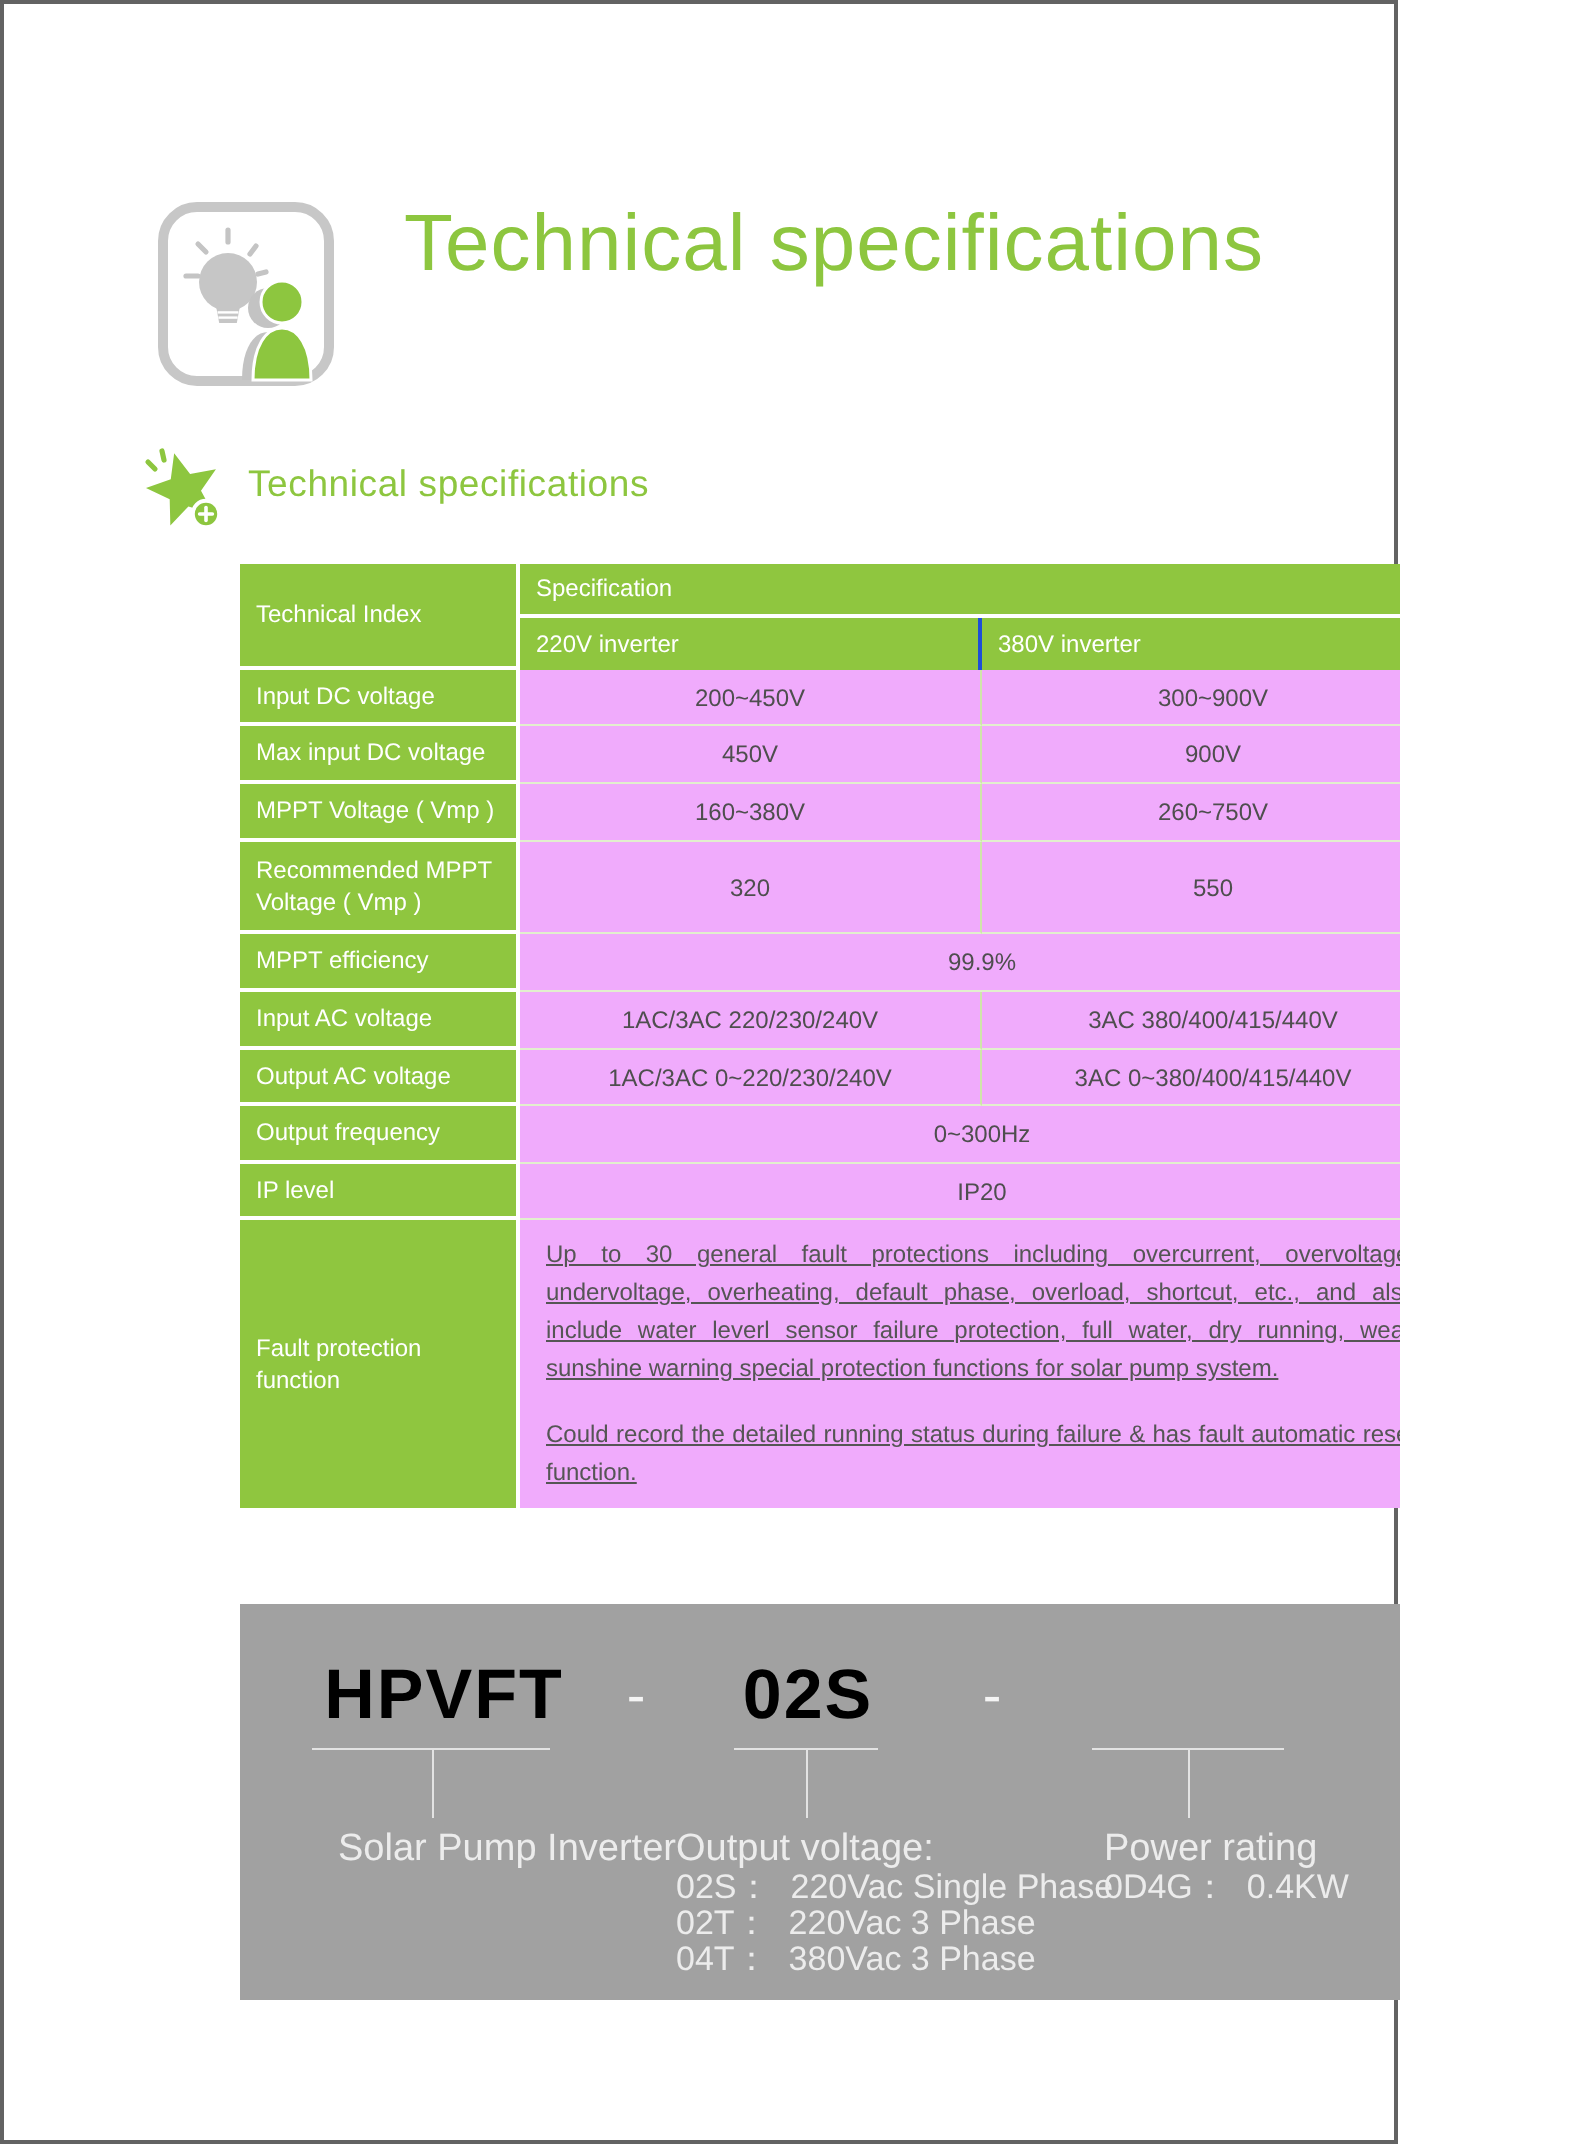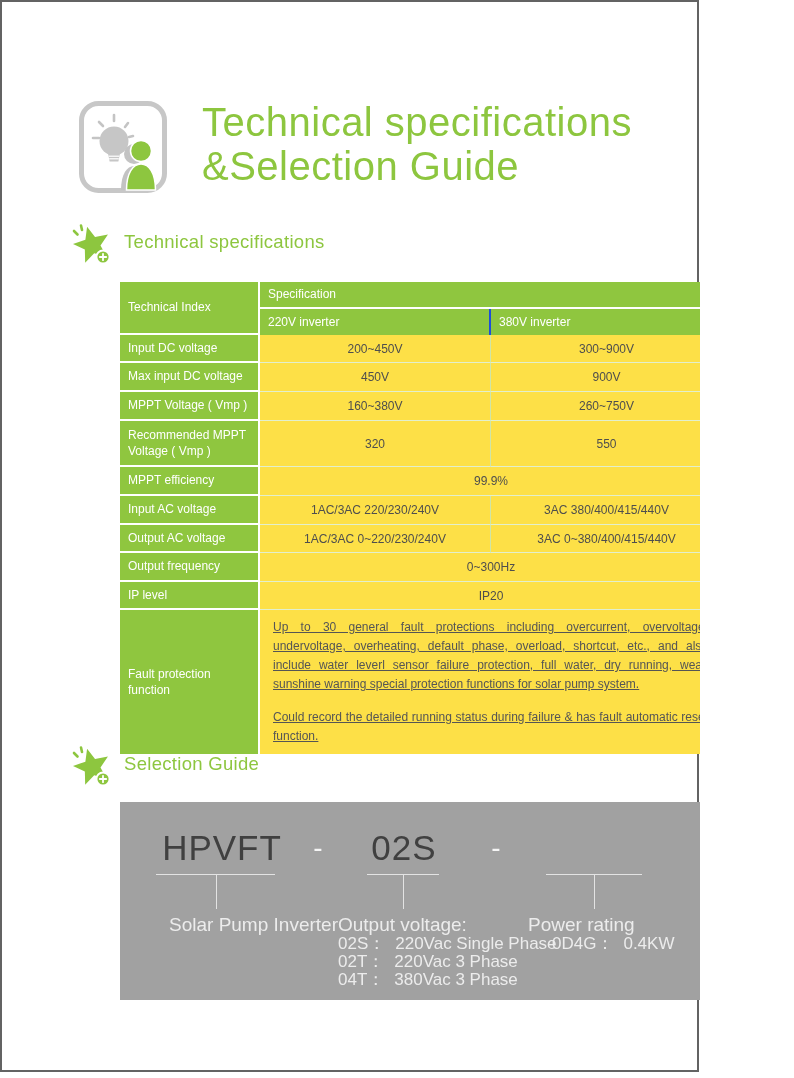--- a/index.html
+++ b/index.html
@@ -33,36 +33,36 @@
   table.spec td { font-size: 12px; vertical-align: middle; }
   td.g {
     background: #8fc63f; color: #ffffff; 
     padding: 2px 8px; line-height: 1.35;
   }
   td.c1 { border-right: 2px solid #ffffff; border-bottom: 2px solid #ffffff; margin-top: 37px; }
   td.c1.last { border-bottom: none; }
   td.spechead { border-bottom: 2px solid #ffffff; }
   td.sub1 { border-right: 2px solid #1d4ed8; }
   td.w {
-    background: #fde047; color: #4e4e4e; text-align: center;
+    background: #f0abfc; color: #4e4e4e; text-align: center;
     border-bottom: 1px solid #e2efcd; padding: 2px 8px;
   }
   td.wv { border-right: 1px solid #cfe5a9; }
   td.w.lastw { border-bottom: none; }
   td.fault-cell {
     text-align: justify; padding: 8px 14px 8px 13px;
     font-size: 12.5px; line-height: 19px; color: #555555; text-decoration: underline;
   }
   td.fault-cell .fp + .fp { margin-top: 14px; }
 
   
   .model-box { position: absolute; left: 120px; top: 802px; width: 612px; height: 198px; background: #a1a1a1; }
   .model-code {
     position: absolute; top: 26px; transform: translateX(-50%);
-    color: #404040; font-size: 35px; letter-spacing: 1px; white-space: nowrap;
+    color: #000000; font-size: 35px; letter-spacing: 1px; white-space: nowrap; font-weight: bold;
   }
   .model-dash { position: absolute; top: 30px; transform: translateX(-50%); color: #f5f5f5; font-size: 28px; }
   .bracket { position: absolute; top: 72px; border-top: 1.5px solid #e3e3e3; }
   .bracket .vline { position: absolute; left: 50%; top: 0; width: 0; height: 34px; border-left: 1.5px solid #e3e3e3; }
   .model-label { position: absolute; color: #ececec; font-size: 19px; white-space: nowrap; }
   .model-item { position: absolute; color: #ececec; font-size: 17px; white-space: nowrap; }
   .model-item .k { display: inline-block; min-width: 40px; }
   .model-item .v { margin-left: 10px; }
 </style>
 </head>
@@ -91,21 +91,20 @@
       <circle cx="56" cy="54" r="10" fill="#c3c3c3"></circle>
       <path d="M43 90 c0 -16 6 -24 13 -24 c7 0 13 8 13 24 Z" fill="#c3c3c3"></path>
 
       <circle cx="63" cy="51" r="10.5" fill="#8dc63f" stroke="#ffffff" stroke-width="1.5"></circle>
       <path d="M48.5 90 c0 -17 6.5 -26 14.5 -26 c8 0 14.5 9 14.5 26 Z" fill="#8dc63f" stroke="#ffffff" stroke-width="1.5"></path>
     </svg>
   </div>
 
   <div class="page-title">
     <div>Technical specifications</div>
-    <div>&amp;Selection Guide</div>
   </div>
 
   <div class="section-head sh-tech">
     <span class="star">
       <svg width="44" height="44" viewBox="0 0 44 44">
         <g transform="translate(2,4)">
           <g stroke="#8dc63f" stroke-width="2.6" stroke-linecap="round">
             <line x1="2" y1="7" x2="5.5" y2="10.5"></line>
             <line x1="9" y1="1.5" x2="10" y2="6"></line>
           </g>
@@ -183,39 +182,20 @@
           <td class="g c1 last">Fault protection function</td>
           <td class="w lastw fault-cell" colspan="2">
             <div class="fp">Up to 30 general fault protections including overcurrent, overvoltage, undervoltage, overheating, default phase, overload, shortcut, etc., and also include water leverl sensor failure protection, full water, dry running, weak sunshine warning special protection functions for solar pump system.</div>
             <div class="fp">Could record the detailed running status during failure &amp; has fault automatic reset function.</div>
           </td>
         </tr>
       </tbody>
     </table>
   </div>
 
-  <div class="section-head sh-sel">
-    <span class="star">
-      <svg width="44" height="44" viewBox="0 0 44 44">
-        <g transform="translate(2,4)">
-          <g stroke="#8dc63f" stroke-width="2.6" stroke-linecap="round">
-            <line x1="2" y1="7" x2="5.5" y2="10.5"></line>
-            <line x1="9" y1="1.5" x2="10" y2="6"></line>
-          </g>
-          <polygon transform="rotate(-15 20 21)" fill="#8dc63f" points="20,2 25,14.1 38.1,15.1 28.1,23.6 31.2,36.4 20,29.5 8.8,36.4 11.9,23.6 1.9,15.1 15,14.1"></polygon>
-          <circle cx="31" cy="33" r="6.6" fill="#8dc63f" stroke="#ffffff" stroke-width="2"></circle>
-          <g stroke="#ffffff" stroke-width="1.8" stroke-linecap="round">
-            <line x1="31" y1="29.8" x2="31" y2="36.2"></line>
-            <line x1="27.8" y1="33" x2="34.2" y2="33"></line>
-          </g>
-        </g>
-      </svg>
-    </span>
-    <span class="head-txt">Selection Guide</span>
-  </div>
 
   <div class="model-box">
     <span class="model-code" style="left:102px">HPVFT</span>
     <span class="model-dash" style="left:198px">-</span>
     <span class="model-code" style="left:284px">02S</span>
     <span class="model-dash" style="left:376px">-</span>
 
     <div class="bracket" style="left:36px;width:119px">
         <div class="vline"></div>
       </div>
@@ -232,18 +212,18 @@
     <div class="model-item" style="left:218px;top:130px">
       <span class="k">02S：</span><span class="v">220Vac Single Phase</span>
     </div>
     <div class="model-item" style="left:218px;top:148px">
       <span class="k">02T：</span><span class="v">220Vac 3 Phase</span>
     </div>
     <div class="model-item" style="left:218px;top:166px">
       <span class="k">04T：</span><span class="v">380Vac 3 Phase</span>
     </div>
 
-    <div class="model-label" style="left:408px;top:112px">Power rating</div>
+    <div class="model-label" style="left:432px;top:112px">Power rating</div>
     <div class="model-item" style="left:432px;top:130px">
       <span class="k" style="min-width:48px">0D4G：</span><span class="v">0.4KW</span>
     </div>
   </div>
 </div>
 
 </body></html>

